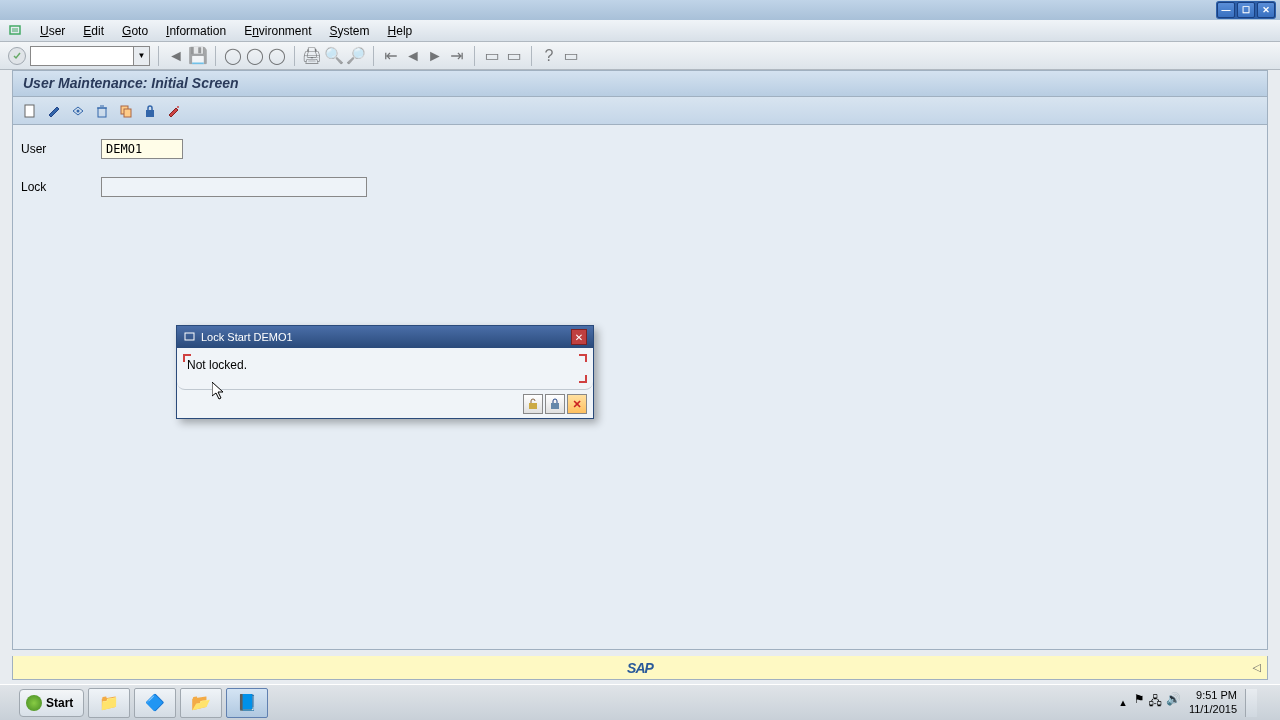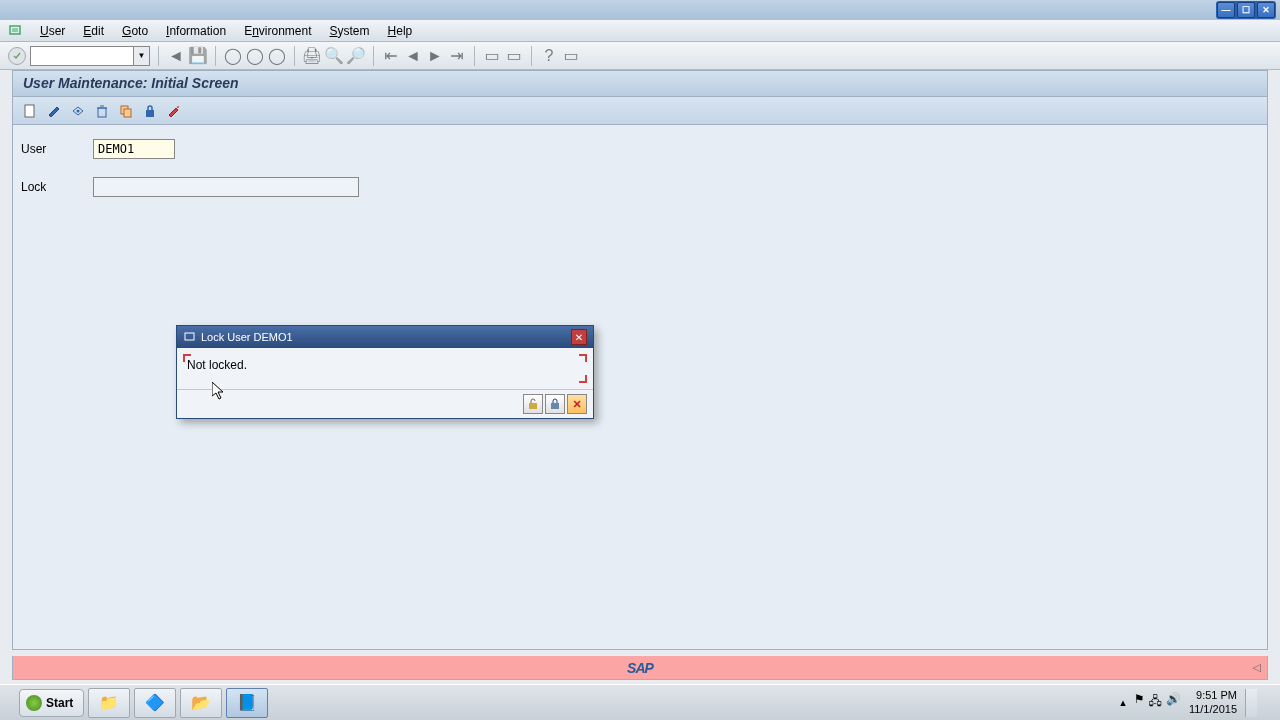--- a/index.html
+++ b/index.html
@@ -22,39 +22,39 @@
 .tb-icon { width: 18px; height: 18px; display: flex; align-items: center; justify-content: center; opacity: 0.5; cursor: pointer; }
 
 .content { position: absolute; top: 70px; left: 12px; right: 12px; bottom: 70px; background: #e6edf4; border: 1px solid #a0b0c0; }
 .page-title { height: 26px; background: linear-gradient(#d4e2f0, #b8cde2); padding: 4px 10px; font-size: 14px; font-weight: bold; font-style: italic; color: #2a3a5a; border-bottom: 1px solid #a0b0c0; }
 .app-toolbar { height: 28px; background: linear-gradient(#d8e4f0, #c4d6e8); display: flex; align-items: center; padding: 0 8px; gap: 6px; border-bottom: 1px solid #a0b0c0; }
 .app-icon { width: 18px; height: 18px; display: flex; align-items: center; justify-content: center; cursor: pointer; }
 
 .form-area { padding: 14px 8px; }
 .form-row { display: flex; align-items: center; margin-bottom: 18px; }
 .form-label { width: 72px; font-size: 12px; }
-.form-input { height: 20px; border: 1px solid #888; background: #fff; padding: 1px 4px; font-family: monospace; font-size: 12px; }
+.form-input { height: 20px; border: 1px solid #888; background: #fff; padding: 1px 4px; font-family: monospace; font-size: 12px; margin-left: 8px; }
 .input-user { width: 82px; background: #fffde8; }
 .input-alias { width: 266px; background: #eef3f8; }
 
 .dialog { position: absolute; left: 176px; top: 325px; width: 418px; background: #f0f4f8; border: 1px solid #2a4a7a; box-shadow: 4px 4px 8px rgba(0,0,0,.3); }
 .dialog-title { height: 22px; background: linear-gradient(#4a6ea8, #2a4a7a); color: #fff; display: flex; align-items: center; padding: 0 6px; font-size: 11px; }
 .dialog-title-icon { width: 14px; height: 14px; margin-right: 4px; display: flex; align-items: center; justify-content: center; }
 .dialog-close { margin-left: auto; width: 16px; height: 16px; background: #c04040; border: 1px solid #802020; display: flex; align-items: center; justify-content: center; cursor: pointer; font-size: 10px; color: #fff; }
-.dialog-body { padding: 10px; font-size: 12px; min-height: 42px; position: relative; border-bottom: 1px solid #c0c8d0; }
+.dialog-body { padding: 10px; font-size: 12px; min-height: 42px; position: relative; border-bottom: 1px solid #c0c8d0; border-radius: 8px; }
 .corner-tl { position: absolute; top: 6px; left: 6px; width: 8px; height: 8px; border-top: 2px solid #d04040; border-left: 2px solid #d04040; }
 .corner-tr { position: absolute; top: 6px; right: 6px; width: 8px; height: 8px; border-top: 2px solid #d04040; border-right: 2px solid #d04040; }
 .corner-br { position: absolute; bottom: 6px; right: 6px; width: 8px; height: 8px; border-bottom: 2px solid #d04040; border-right: 2px solid #d04040; }
 .dialog-footer { height: 28px; display: flex; align-items: center; justify-content: flex-end; padding: 0 6px; gap: 2px; }
 .dlg-btn { width: 20px; height: 20px; border: 1px solid #888; background: linear-gradient(#fff,#e0e0e0); display: flex; align-items: center; justify-content: center; cursor: pointer; font-size: 11px; }
 .dlg-btn.cancel { background: linear-gradient(#ffe0a0,#ffc060); }
 
 .cursor { position: absolute; left: 212px; top: 382px; font-size: 16px; pointer-events: none; z-index: 100; }
 
-.statusbar { position: absolute; bottom: 40px; left: 12px; right: 12px; height: 24px; background: #fca5a5; border: 1px solid #a0b0c0; border-top: none; display: flex; align-items: center; justify-content: center; }
+.statusbar { position: absolute; bottom: 40px; left: 12px; right: 12px; height: 24px; background: #fef9c3; border: 1px solid #a0b0c0; border-top: none; display: flex; align-items: center; justify-content: center; }
 .sap-logo { font-weight: bold; font-style: italic; color: #2a5a9a; font-size: 14px; letter-spacing: -1px; }
 .status-arrow { position: absolute; right: 6px; font-size: 11px; color: #666; }
 
 .taskbar { position: absolute; bottom: 0; left: 0; right: 0; height: 36px; background: linear-gradient(#e0e4e8, #c8d0d8); border-top: 1px solid #fff; display: flex; align-items: center; padding: 0 19px; }
 .start-btn { height: 28px; padding: 0 10px 0 6px; background: linear-gradient(#f4f6f8, #d8e0e8); border: 1px solid #a0a8b0; border-radius: 4px; display: flex; align-items: center; gap: 4px; font-size: 12px; font-weight: bold; cursor: pointer; }
 .start-orb { width: 16px; height: 16px; border-radius: 50%; background: radial-gradient(#8c4, #482); }
 .task-btn { width: 42px; height: 30px; margin-left: 4px; background: linear-gradient(#f0f4f8, #d4dce4); border: 1px solid #a0a8b0; border-radius: 2px; cursor: pointer; display: flex; align-items: center; justify-content: center; font-size: 16px; }
 .task-btn.active { background: linear-gradient(#d4e4f4, #b0c8e0); border-color: #6080b0; }
 .tray { margin-left: auto; display: flex; align-items: center; gap: 8px; padding-right: 4px; font-size: 11px; }
 .tray-icons { display: flex; gap: 4px; font-size: 12px; }
@@ -177,21 +177,21 @@
   </div>
 </div>
 
 <div class="dialog">
   <div class="dialog-title">
     <span class="dialog-title-icon">
       <svg width="12" height="12">
           <rect x="1" y="2" width="9" height="7" fill="none" stroke="#fff"></rect>
         </svg>
     </span>
-    <span>Lock User DEMO1</span>
+    <span>Lock Start DEMO1</span>
     <div class="dialog-close">✕</div>
   </div>
   <div class="dialog-body">
     <div class="corner-tl"></div>
     <div class="corner-tr"></div>
     <div class="corner-br"></div>
     <span>Not locked.</span>
   </div>
   <div class="dialog-footer">
     <div class="dlg-btn">

